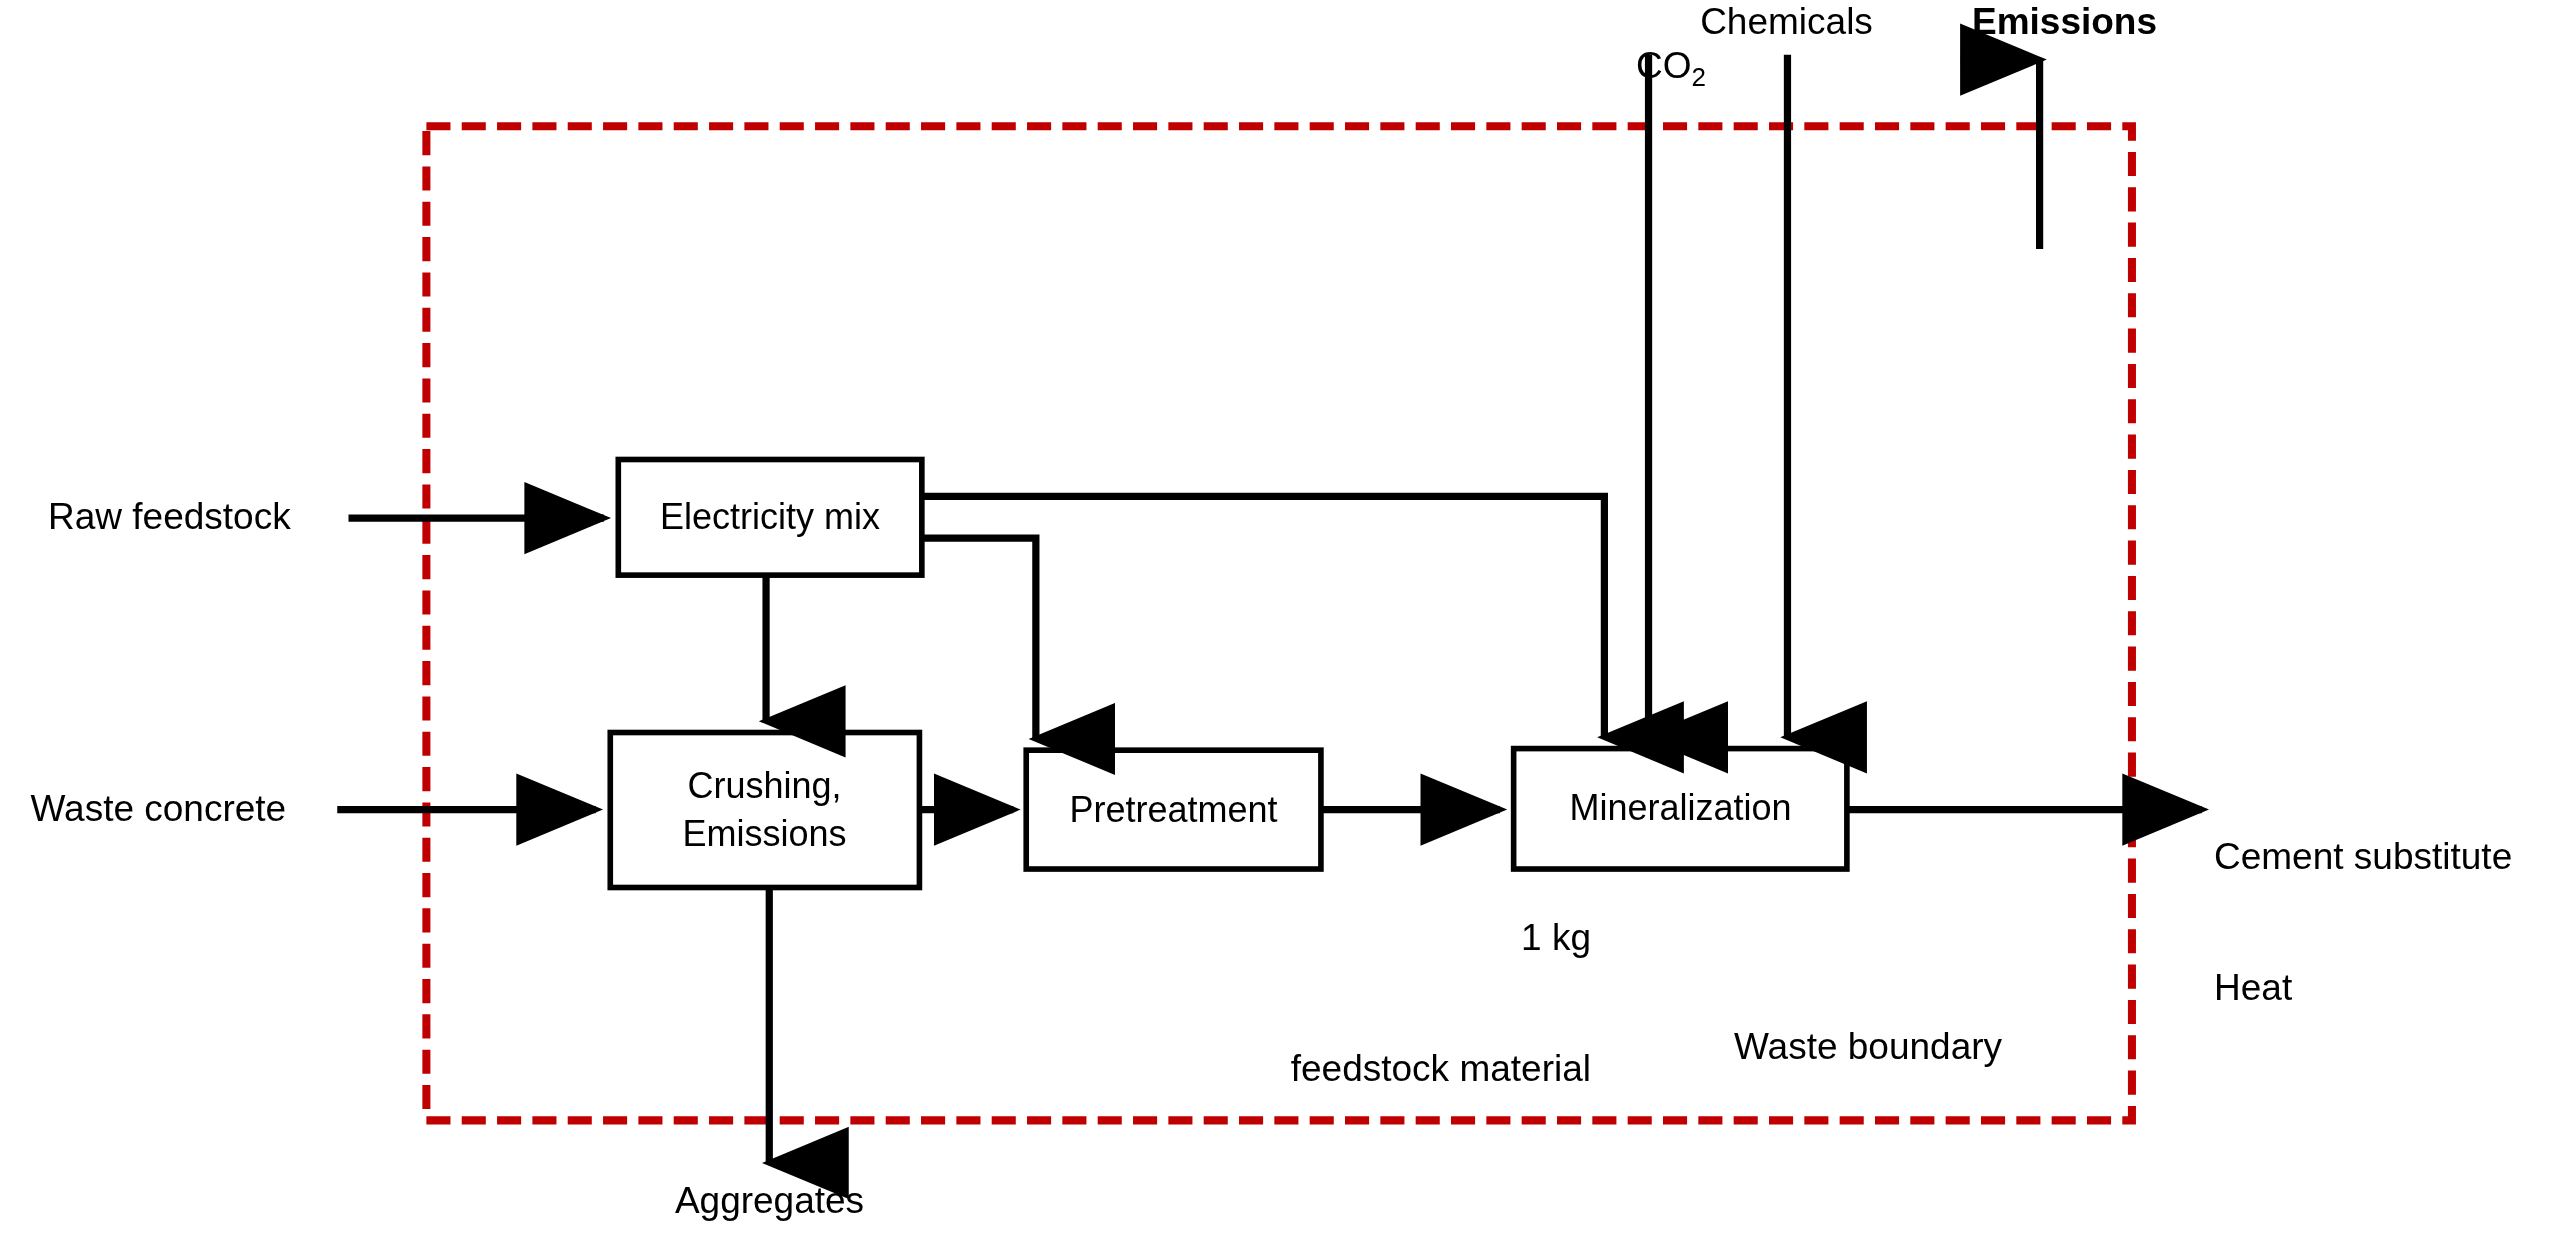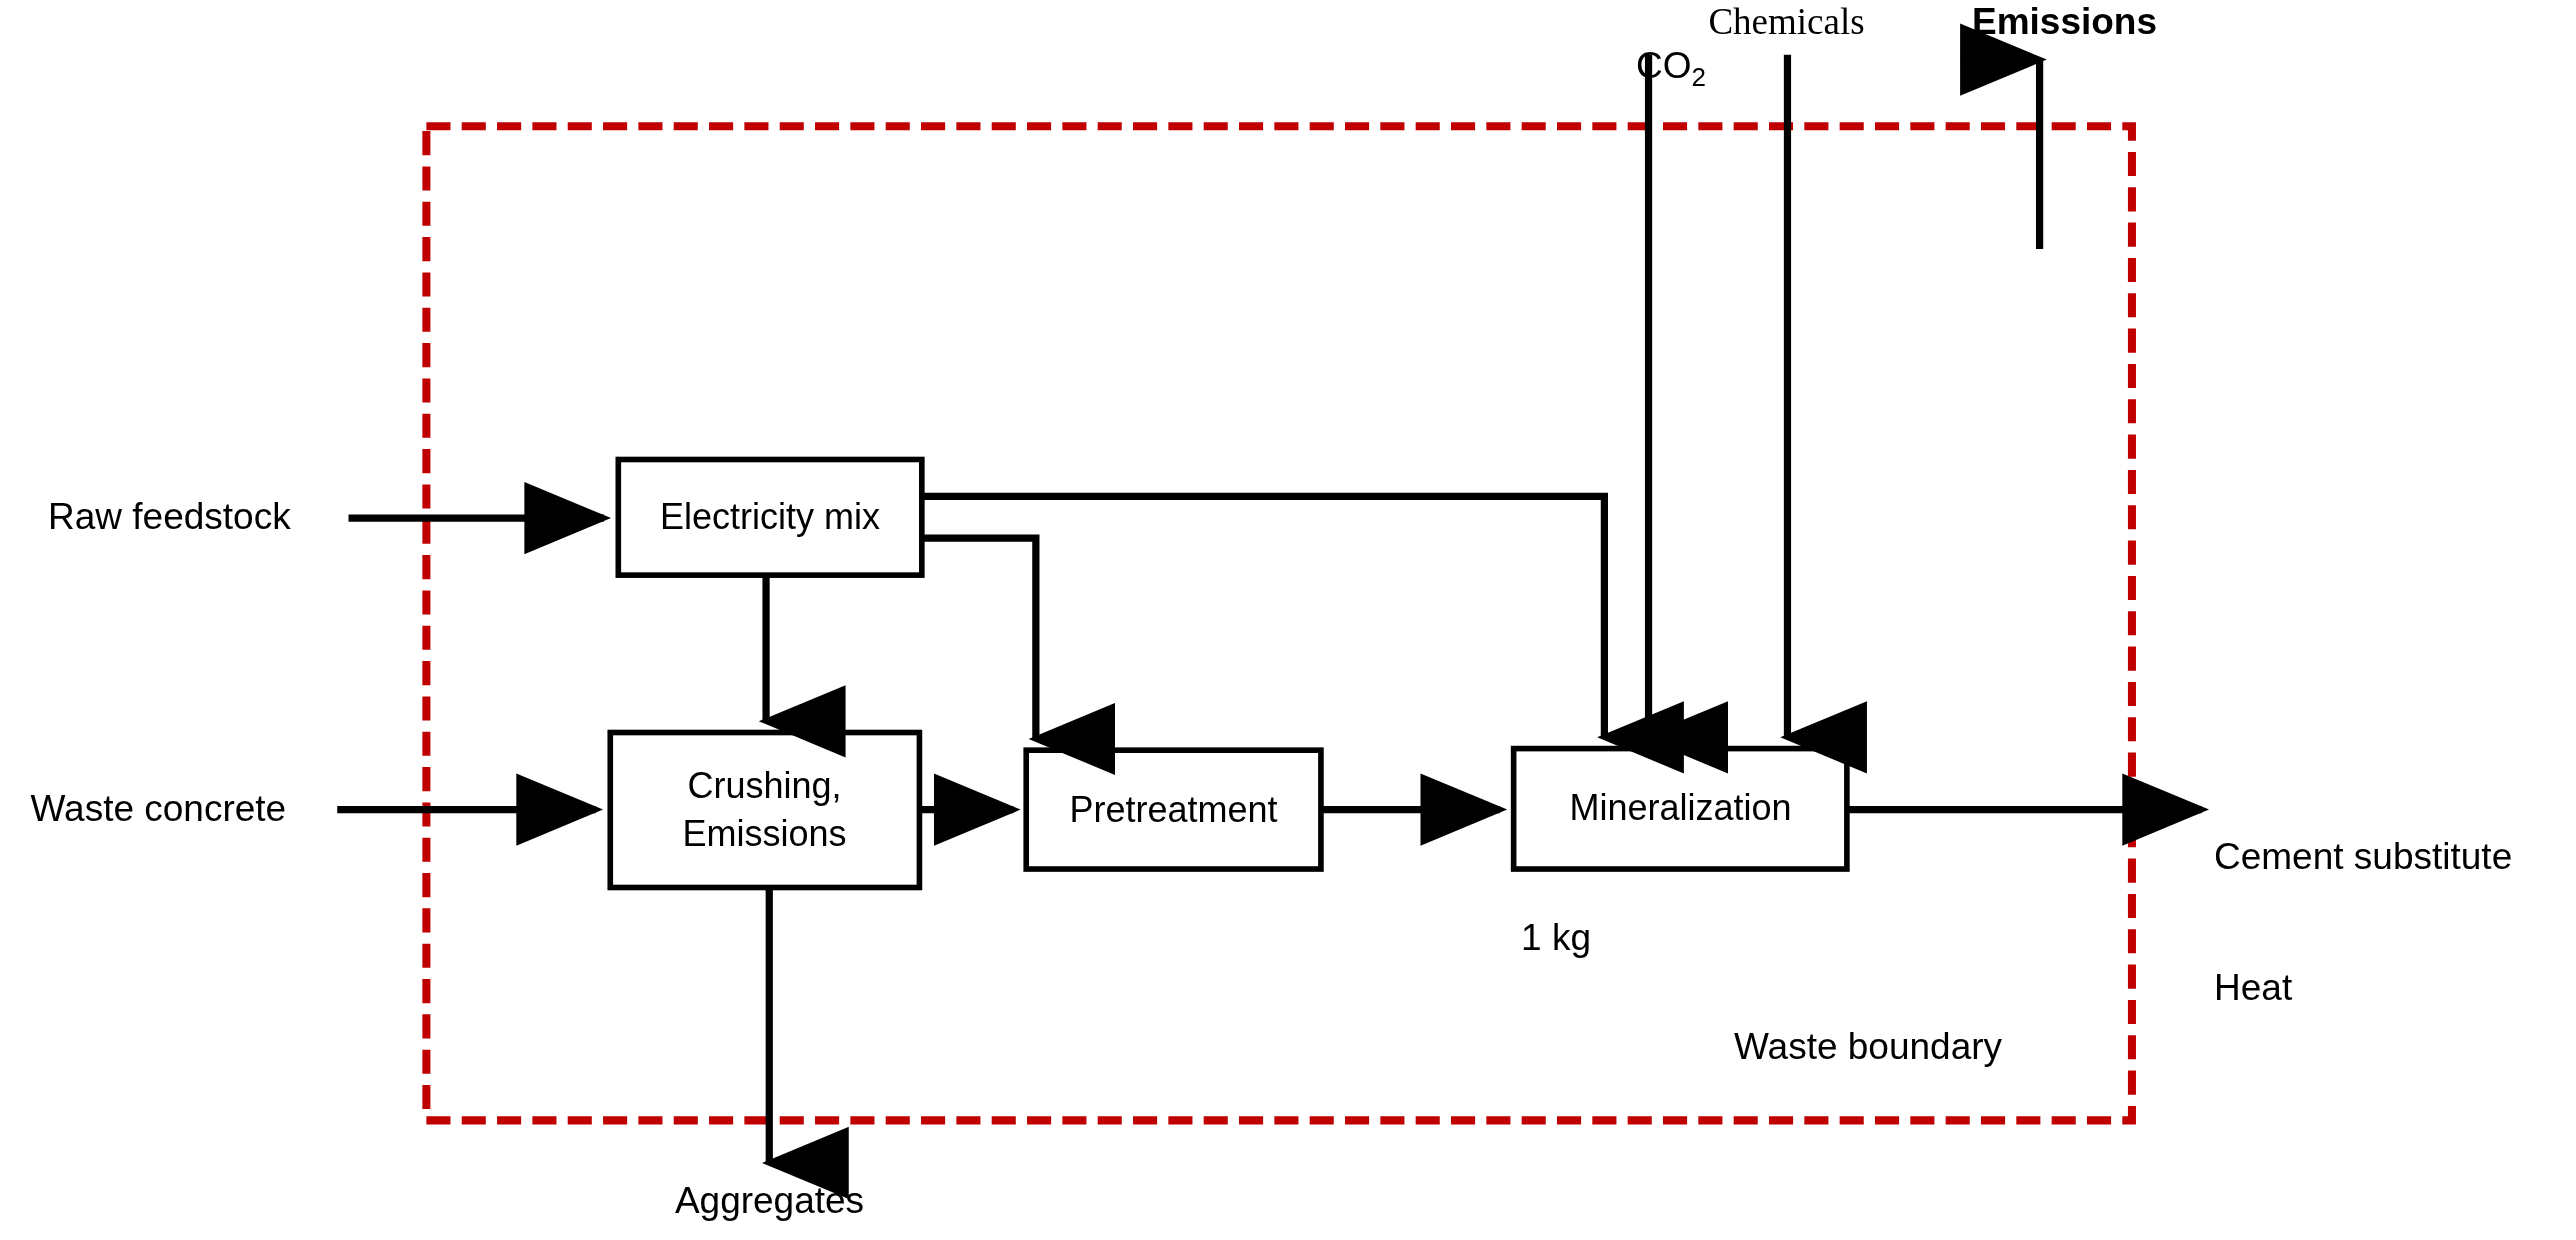--- a/index.html
+++ b/index.html
@@ -97,21 +97,21 @@
 
     <line x1="2540" y1="310" x2="2540" y2="74" stroke="#000000" stroke-width="9" marker-end="url(#arrowUp)"></line>
 
     <line x1="2300" y1="1008" x2="2742" y2="1008" stroke="#000000" stroke-width="9" marker-end="url(#arrowRight)"></line>
   </svg>
 
   <div class="dlabel center" style="left:1550px; top:0px; width:201px;">
     <span>CO</span><span class="sub">2</span>
   </div>
 
-  <div class="dlabel center" style="left:1654px; top:0px; width:265px;font-family:Liberation Serif, serif;">Chemicals</div>
+  <div class="dlabel center" style="left:1654px; top:0px; width:265px;">Chemicals</div>
 
   <div class="dlabel center" style="left:1940px; top:0px; width:249px;font-weight:bold;">Emissions</div>
 
   <div class="dlabel left" style="left:48px; top:495px;">Raw feedstock</div>
 
   <div class="dlabel left" style="left:30.5px; top:787px;">Waste concrete</div>
 
   <div class="box-text" style="left:618px; top:459px; width:304px; height:116px;">
     <span>Electricity mix</span>
   </div>
@@ -124,20 +124,21 @@
   <div class="box-text" style="left:1026px; top:750px; width:295px; height:119px;">
     <span>Pretreatment</span>
   </div>
 
   <div class="box-text" style="left:1514px; top:748px; width:333px; height:120px;">
     <span>Mineralization</span>
   </div>
 
   <div class="dlabel center" style="left:1198px; top:829px; width:393px;text-align:right;">
     <div>1 kg</div>
+    <div>feedstock material</div>
   </div>
 
   <div class="dlabel left" style="left:2214px; top:748px;">
     <div>Cement substitute</div>
     <div>Heat</div>
   </div>
 
   <div class="dlabel center" style="left:649px; top:1179px; width:241px;">Aggregates</div>
 
   <div class="dlabel left" style="left:1734px; top:1025px;">Waste boundary</div>

